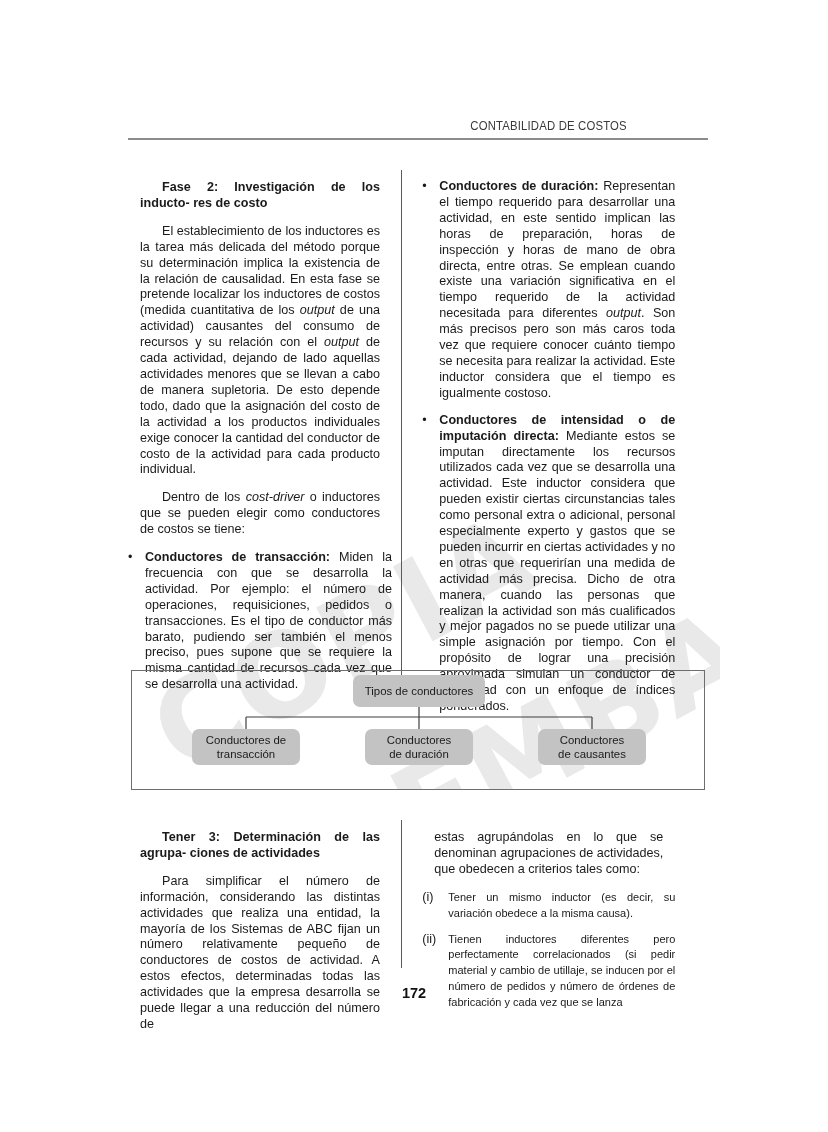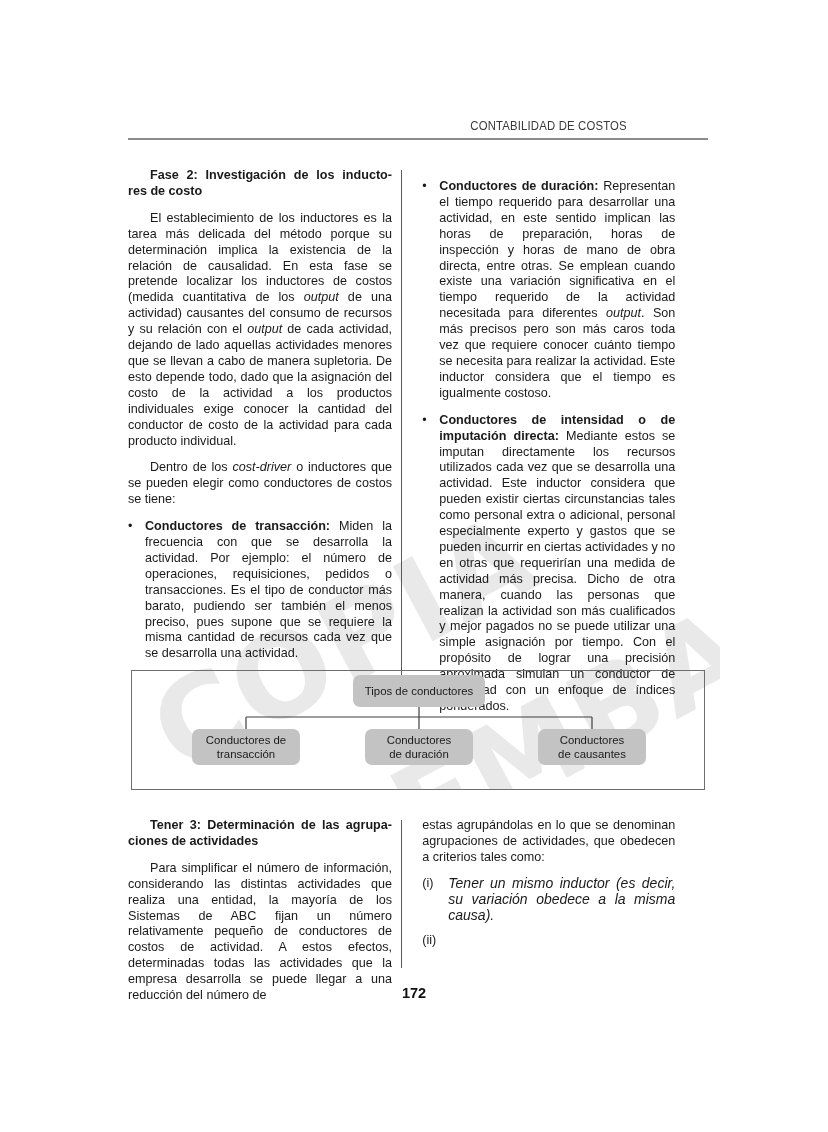--- a/index.html
+++ b/index.html
@@ -94,21 +94,21 @@
   .divider {
     width: 1.3px;
     background: #5a5a5a;
     margin: 2px 0 0 0;
     flex: 0 0 auto;
   }
   .cols.top .divider { height: 512px; }
   .cols.bottom .divider { height: 148px; }
 
   p, .h-sub {
-    margin: 0;
+    margin: 12px;
     font-size: 12.6px;
     line-height: 15.9px;
     text-align: justify;
     text-justify: inter-word;
     color: #1a1a1a;
   }
   p.indent { text-indent: 22px; }
   p + p { margin-top: 11px; }
 
   .h-sub {
@@ -147,24 +147,23 @@
     margin-top: 10px;
   }
   .roman-item .rn {
     flex: 0 0 auto;
     width: 26px;
     font-size: 12.6px;
     line-height: 15.9px;
   }
   .roman-item .rtxt {
     flex: 1 1 auto;
-    font-size: 14px;
+    font-size: 11px;
     line-height: 15.9px;
     text-align: justify;
-    font-style: italic;
   }
 
   
   .figure {
     position: absolute;
     left: 131px;
     top: 670px;
     width: 574px;
     height: 120px;
     border: 1.3px solid #6e6e6e;
@@ -323,19 +322,20 @@
     <div class="col right">
       <p>estas agrupándolas en lo que se denominan agrupaciones de actividades, que obedecen a criterios tales como:</p>
 
       <div class="roman-item">
         <span class="rn">(i)</span>
         <span class="rtxt">Tener un mismo inductor (es decir, su variación obedece a la misma causa).</span>
       </div>
 
       <div class="roman-item">
         <span class="rn">(ii)</span>
+        <span class="rtxt">Tienen inductores diferentes pero perfectamente correlacionados (si pedir material y cambio de utillaje, se inducen por el número de pedidos y número de órdenes de fabricación y cada vez que se lanza</span>
       </div>
     </div>
   </div>
 
   <div class="folio">172</div>
 
 </div>
 
 </body></html>

